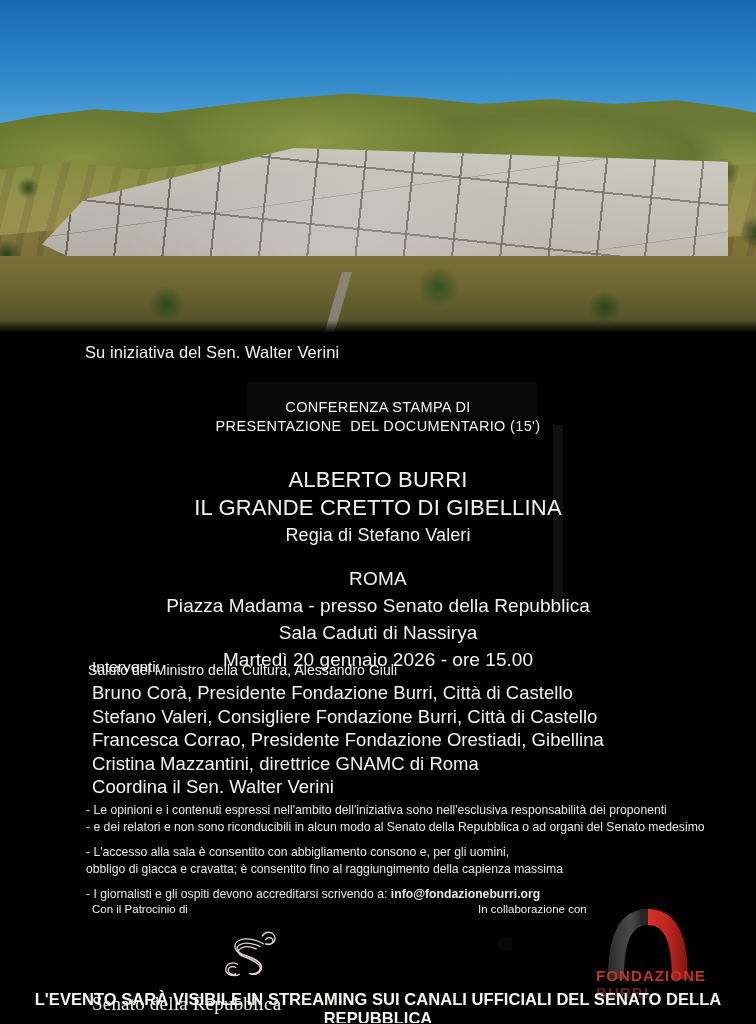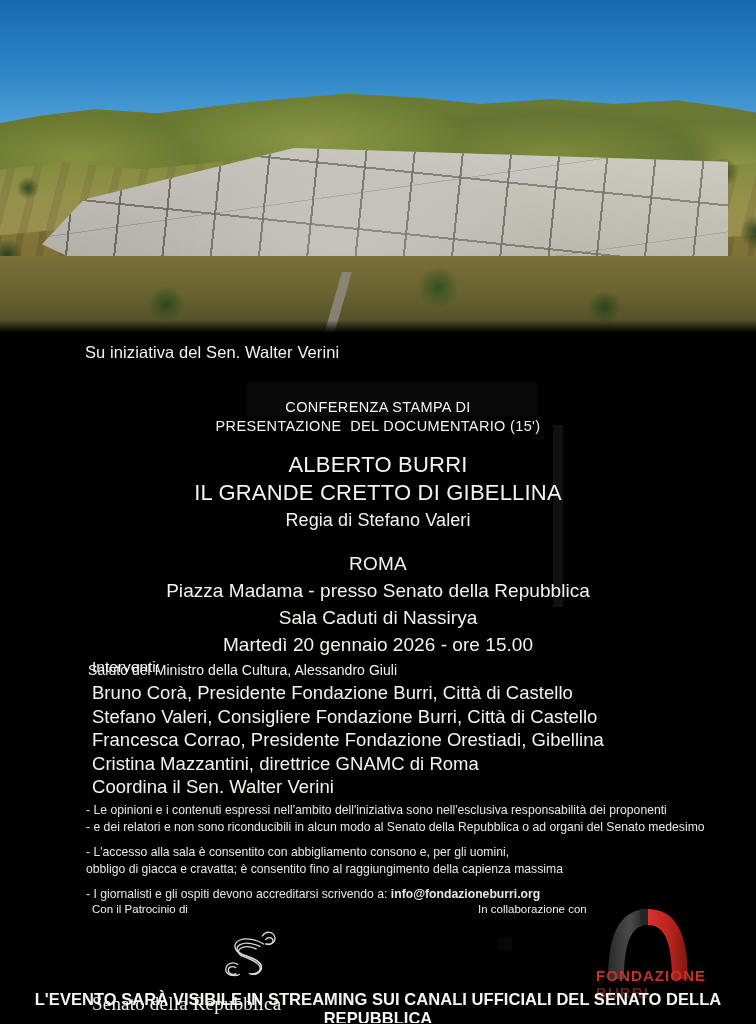--- a/index.html
+++ b/index.html
@@ -148,21 +148,21 @@
   .artifact.a2 { left: 553px; top: 425px; width: 10px;  height: 182px; background:#111; }
   .artifact.a3 { left: 498px; top: 938px; width: 14px;  height: 12px; background:#080808; }
 
   .center-block {
     position: absolute;
     left: 0; top: 398px;
     width: 756px;
     text-align: center;
   }
   .center-block .kicker { font-size: 14.5px; line-height: 19px; letter-spacing: .35px; }
-  .center-block .title1 { font-size: 22px; line-height: 28px; margin-top: 15px; letter-spacing: .2px; }
+  .center-block .title1 { font-size: 22px; line-height: 28px; margin-top: 30px; letter-spacing: .2px; }
   .center-block .title2 { font-size: 22px; line-height: 28px; letter-spacing: .2px; }
   .center-block .dir    { font-size: 18px; line-height: 26px; letter-spacing: .1px; }
   .center-block .city   { font-size: 19px; line-height: 26px; margin-top: 18px; letter-spacing: .3px; }
   .center-block .venue  { font-size: 19px; line-height: 27px; letter-spacing: .05px; }
 
   .greeting {
     position: absolute;
     left: 88px; top: 629px;
     font-size: 14px;
     letter-spacing: .05px;

